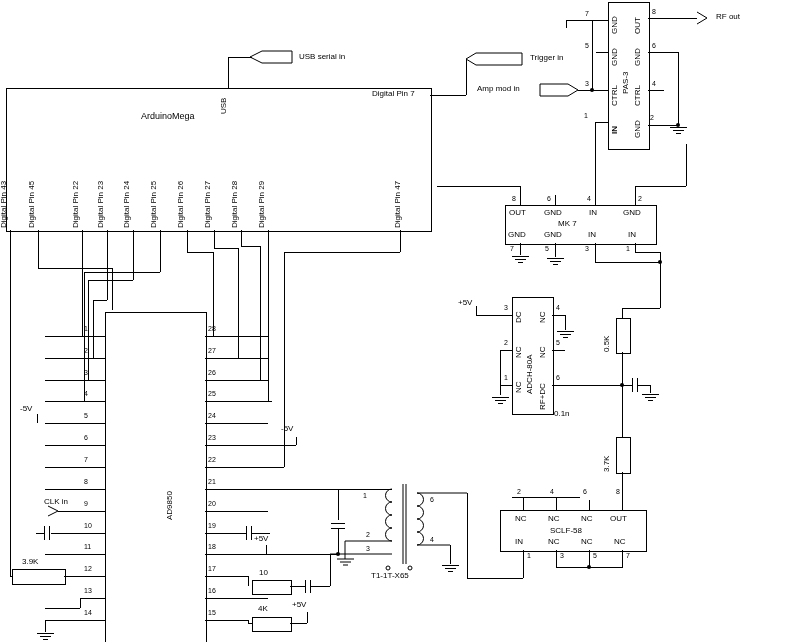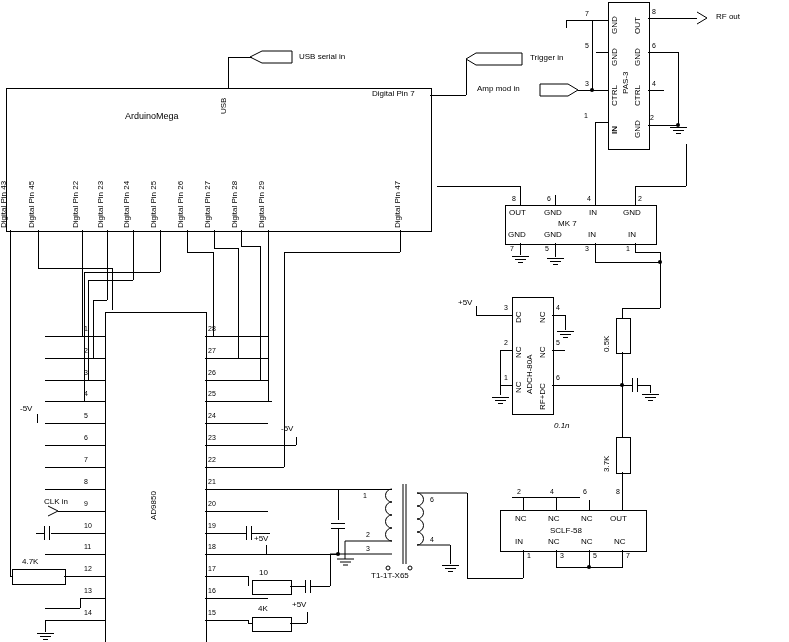--- a/index.html
+++ b/index.html
@@ -1,21 +1,21 @@
 <!DOCTYPE html>
 <html><head>
 <meta charset="utf-8">
 <style>
   html,body{margin:0;padding:0;background:#fff;}
   #schematic{position:relative;width:789px;height:642px;background:#ffffff;overflow:hidden;
     font-family:"Liberation Sans",sans-serif;color:#000;}
   .w{position:absolute;background:#000;}
   .box{position:absolute;border:1px solid #000;background:transparent;}
   .txt{position:absolute;font-size:8px;line-height:9px;white-space:nowrap;}
-  .big{font-size:9px;}
+  .big{font-size:9px;margin-left:16px;}
   .num{position:absolute;font-size:7px;line-height:8px;white-space:nowrap;}
   .vt{position:absolute;writing-mode:vertical-rl;transform:rotate(180deg);
       font-size:8px;line-height:9px;white-space:nowrap;}
   .dot{position:absolute;width:4px;height:4px;border-radius:50%;background:#000;}
   svg{position:absolute;overflow:visible;}
 </style>
 </head>
 <body>
 
 <div id="schematic">
@@ -61,21 +61,21 @@
   <div class="txt" style="left:44px;top:497px;">CLK in</div>
   <svg style="left:46px;top:504px;" width="16" height="14">
     <polyline points="2,2 12,7 2,12" fill="none" stroke="#000" stroke-width="1"></polyline>
   </svg>
 
   <div class="vt big" style="left:149px;top:440px;height:80px;">AD9850</div>
   <div class="txt" style="left:20px;top:404px;">-5V</div>
   <div class="txt" style="left:281px;top:424px;">-5V</div>
   <div class="txt" style="left:254px;top:534px;">+5V</div>
   <div class="txt" style="left:292px;top:600px;">+5V</div>
-  <div class="txt" style="left:22px;top:557px;">4.7K</div>
+  <div class="txt" style="left:22px;top:557px;">3.9K</div>
   <div class="txt" style="left:259px;top:568px;">10</div>
   <div class="txt" style="left:258px;top:604px;">4K</div>
 
   <svg style="left:325px;top:480px;" width="150" height="100">
     <path d="M67,9 a6.5,6.5 0 0 0 0,13 a6.5,6.5 0 0 0 0,13 a6.5,6.5 0 0 0 0,13 a6.5,6.5 0 0 0 0,13" fill="none" stroke="#000" stroke-width="1"></path>
     <path d="M92,13 a6.5,6.5 0 0 1 0,13 a6.5,6.5 0 0 1 0,13 a6.5,6.5 0 0 1 0,13 a6.5,6.5 0 0 1 0,13" fill="none" stroke="#000" stroke-width="1"></path>
     <line x1="78" y1="4" x2="78" y2="84" stroke="#000" stroke-width="1"></line>
     <line x1="81" y1="4" x2="81" y2="84" stroke="#000" stroke-width="1"></line>
     <line x1="20" y1="61" x2="67" y2="61" stroke="#000" stroke-width="1"></line>
     <line x1="5" y1="74" x2="67" y2="74" stroke="#000" stroke-width="1"></line>
@@ -108,21 +108,21 @@
   <div class="num" style="left:550px;top:488px;">4</div>
   <div class="num" style="left:583px;top:488px;">6</div>
   <div class="num" style="left:616px;top:488px;">8</div>
   <div class="num" style="left:527px;top:552px;">1</div>
   <div class="num" style="left:560px;top:552px;">3</div>
   <div class="num" style="left:593px;top:552px;">5</div>
   <div class="num" style="left:626px;top:552px;">7</div>
 
   <div class="vt" style="left:602px;top:319px;height:33px;">0.5K</div>
   <div class="vt" style="left:602px;top:438px;height:34px;">3.7K</div>
-  <div class="txt" style="left:554px;top:421px;font-style:italic;">0.1n</div>
+  <div class="txt" style="left:554px;top:409px;">0.1n</div>
 
   <div class="vt" style="left:525px;top:318px;height:76px;">ADCH-80A</div>
   <div class="txt" style="left:458px;top:298px;">+5V</div>
   <div class="vt" style="left:514px;top:305px;height:18px;">DC</div>
   <div class="vt" style="left:514px;top:340px;height:18px;">NC</div>
   <div class="vt" style="left:514px;top:375px;height:18px;">NC</div>
   <div class="vt" style="left:538px;top:305px;height:18px;">NC</div>
   <div class="vt" style="left:538px;top:340px;height:18px;">NC</div>
   <div class="vt" style="left:538px;top:366px;height:44px;">RF+DC</div>
   <div class="num" style="left:504px;top:304px;">3</div>

